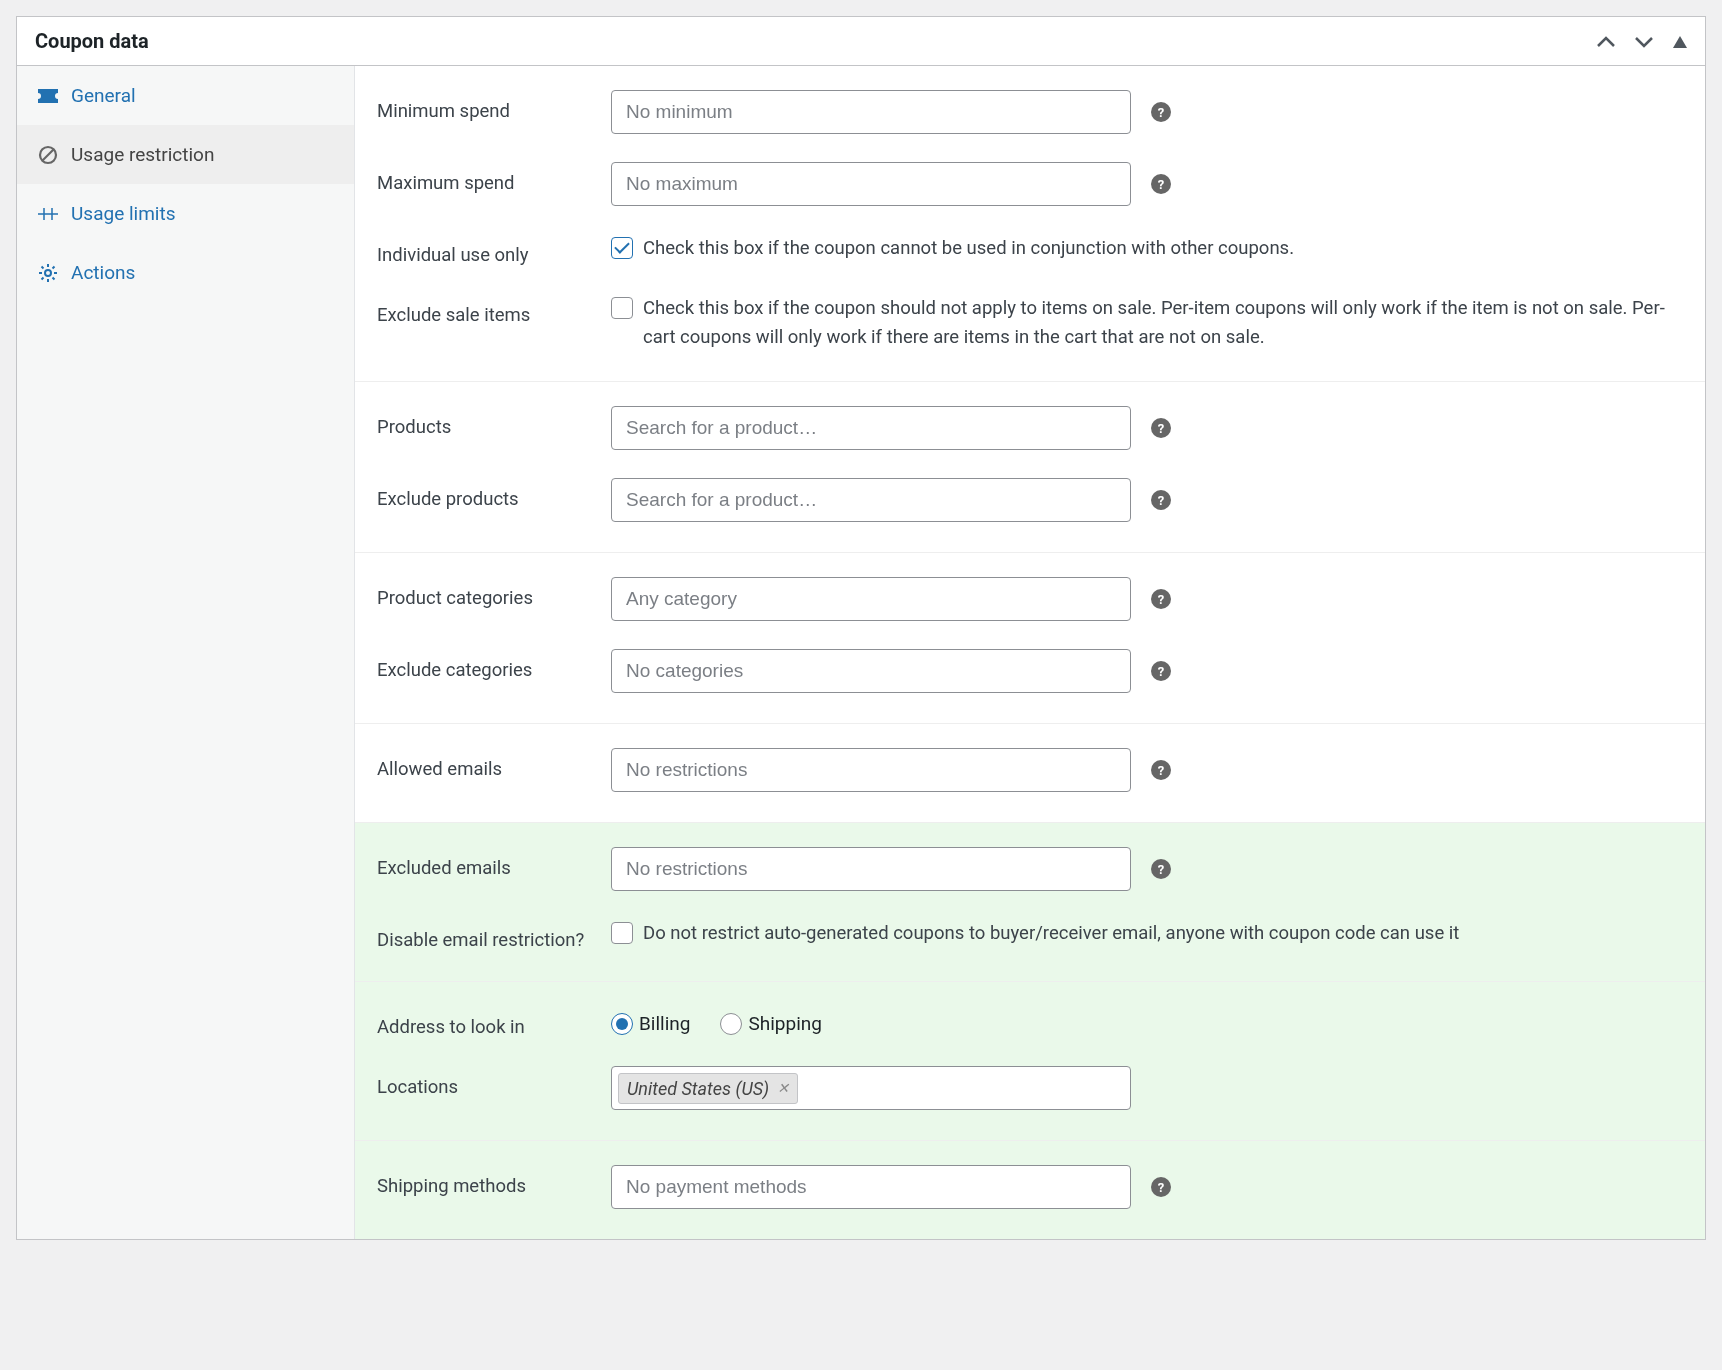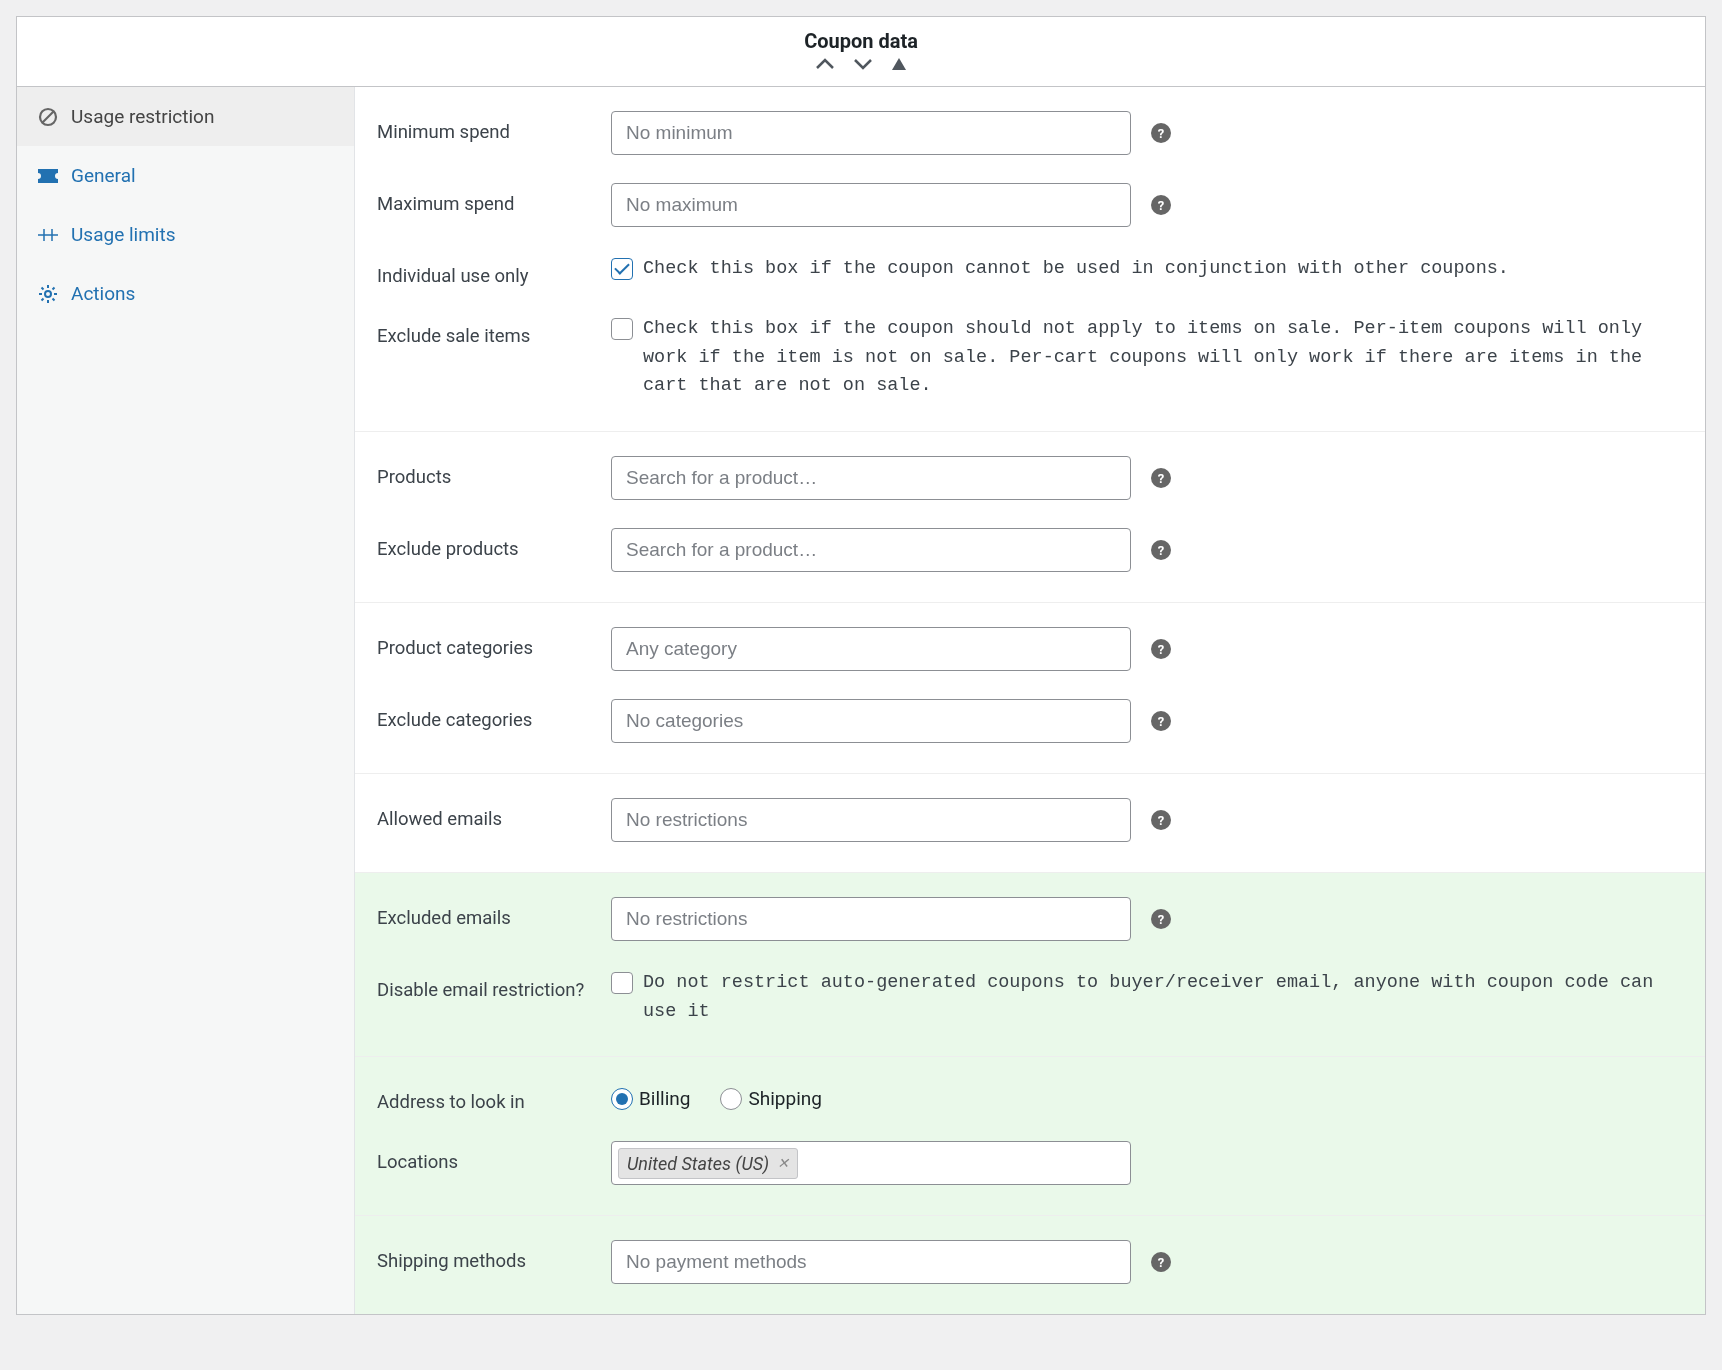--- a/index.html
+++ b/index.html
@@ -15,21 +15,20 @@
     border: 1px solid #c3c4c7;
     border-radius: 0;
     width: 100%;
   }
   .panel-header {
     display: flex;
     align-items: center;
     justify-content: space-between;
     padding: 12px 18px;
     border-bottom: 1px solid #c3c4c7;
-    flex-direction: column;
   }
   .panel-header h2 {
     font-size: 20px;
     font-weight: 700;
     color: #1d2327;
   }
   .header-controls {
     display: flex;
     gap: 20px;
     align-items: center;
@@ -139,21 +138,20 @@
   }
   .check-row {
     display: flex;
     align-items: flex-start;
     flex: 1;
   }
   .check-text {
     font-size: 18.5px;
     color: #3c434a;
     line-height: 1.55;
-    font-family: Liberation Mono, monospace;
   }
   .radio {
     width: 22px; height: 22px;
     border: 1.5px solid #8c8f94;
     border-radius: 50%;
     background: #fff;
     display: inline-flex;
     align-items: center;
     justify-content: center;
     margin-right: 6px;
@@ -193,36 +191,36 @@
             <path d="M1 2 L9 10 L17 2" stroke="#50575e" stroke-width="2.5" fill="none"></path>
           </svg></span>
       <span><svg width="14" height="12" viewBox="0 0 14 12">
             <path d="M7 0 L14 12 L0 12 Z"></path>
           </svg></span>
     </div>
   </div>
 
   <div class="body">
     <div class="sidebar">
+      <div class="sidebar-item">
+        <span class="icon">
+            <svg width="20" height="14" viewBox="0 0 20 14">
+              <path d="M0 0h20v4a3 3 0 000 6v4H0v-4a3 3 0 000-6V0z"></path>
+            </svg>
+          </span>
+        <span>General</span>
+      </div>
       <div class="sidebar-item active">
         <span class="icon">
             <svg width="20" height="20" viewBox="0 0 20 20">
               <circle cx="10" cy="10" r="8" stroke="#666" stroke-width="2.2" fill="none"></circle>
               <line x1="4.5" y1="15.5" x2="15.5" y2="4.5" stroke="#666" stroke-width="2.2"></line>
             </svg>
           </span>
         <span>Usage restriction</span>
-      </div>
-      <div class="sidebar-item">
-        <span class="icon">
-            <svg width="20" height="14" viewBox="0 0 20 14">
-              <path d="M0 0h20v4a3 3 0 000 6v4H0v-4a3 3 0 000-6V0z"></path>
-            </svg>
-          </span>
-        <span>General</span>
       </div>
       <div class="sidebar-item">
         <span class="icon">
             <svg width="20" height="16" viewBox="0 0 20 16">
               <line x1="0" y1="8" x2="20" y2="8" stroke="#2271b1" stroke-width="1.5"></line>
               <line x1="6" y1="2" x2="6" y2="14" stroke="#2271b1" stroke-width="1.5"></line>
               <line x1="14" y1="2" x2="14" y2="14" stroke="#2271b1" stroke-width="1.5"></line>
             </svg>
           </span>
         <span>Usage limits</span>

